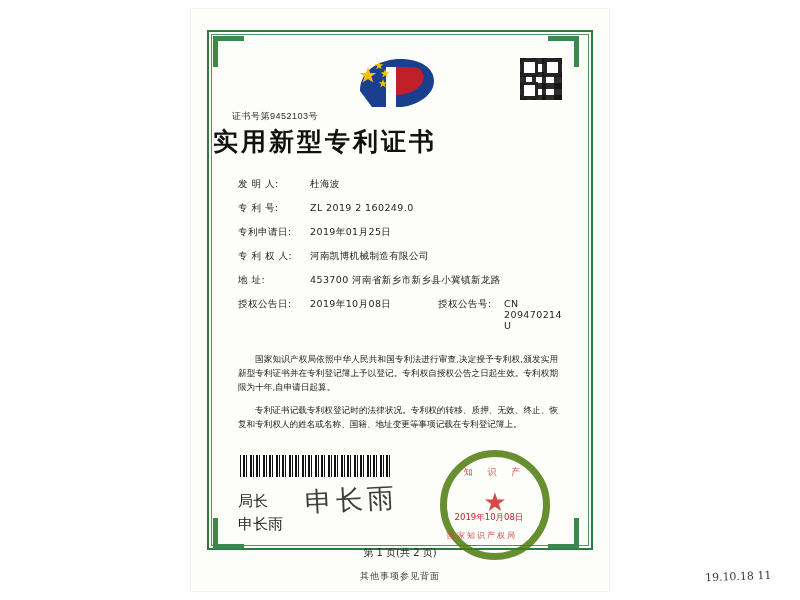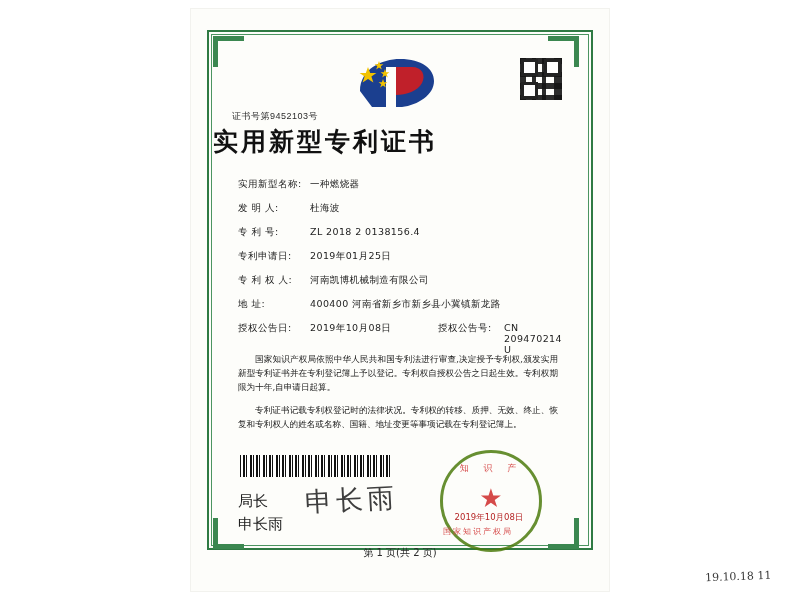--- a/index.html
+++ b/index.html
@@ -205,21 +205,21 @@
   }
 
   
   .seal {
     position: absolute;
     left: 440px;
     top: 450px;
     width: 96px;
     height: 96px;
     border-radius: 50%;
-    border: 3px solid #4d7c0f;
+    border: 7px solid #4d7c0f;
     color: #cf2b2b;
     opacity: 0.85;
   }
   .seal .star {
     position: absolute;
     left: 50%;
     top: 50%;
     transform: translate(-50%, -60%);
     font-size: 26px;
     line-height: 1;
@@ -316,42 +316,38 @@
   <div class="qr">
     <div class="qbox a"></div>
     <div class="qbox b"></div>
     <div class="qbox c"></div>
   </div>
 
   <div class="doc-title">实用新型专利证书</div>
 
   <div class="fields">
     <div class="field-row">
-      <div class="field-label">实用新型名称:</div>
-      <div class="field-value">一种燃烧器</div>
-    </div>
-    <div class="field-row">
       <div class="field-label">发 明 人:</div>
       <div class="field-value">杜海波</div>
     </div>
     <div class="field-row">
       <div class="field-label">专 利 号:</div>
-      <div class="field-value">ZL 2018 2 0138156.4</div>
+      <div class="field-value">ZL 2019 2 160249.0</div>
     </div>
     <div class="field-row">
       <div class="field-label">专利申请日:</div>
       <div class="field-value">2019年01月25日</div>
     </div>
     <div class="field-row">
       <div class="field-label">专 利 权 人:</div>
       <div class="field-value">河南凯博机械制造有限公司</div>
     </div>
     <div class="field-row">
       <div class="field-label">地        址:</div>
-      <div class="field-value">400400 河南省新乡市新乡县小冀镇新龙路</div>
+      <div class="field-value">453700 河南省新乡市新乡县小冀镇新龙路</div>
     </div>
     <div class="field-row pair">
       <div class="field-label">授权公告日:</div>
       <div class="field-value">2019年10月08日</div>
       <div class="field-label2">授权公告号:</div>
       <div class="field-value2">CN 209470214 U</div>
     </div>
   </div>
 
   <div class="body-text">
@@ -368,15 +364,16 @@
   <div class="sig-hand">申长雨</div>
 
   <div class="seal">
     <div class="seal-top">知 识 产</div>
     <div class="star">★</div>
     <div class="seal-bottom">国家知识产权局</div>
   </div>
   <div class="seal-date">2019年10月08日</div>
 
   <div class="page-no">第 1 页(共 2 页)</div>
+  <div class="footnote">其他事项参见背面</div>
   <div class="handwrite-date">19.10.18 11</div>
 
 </div>
 
 </body></html>

